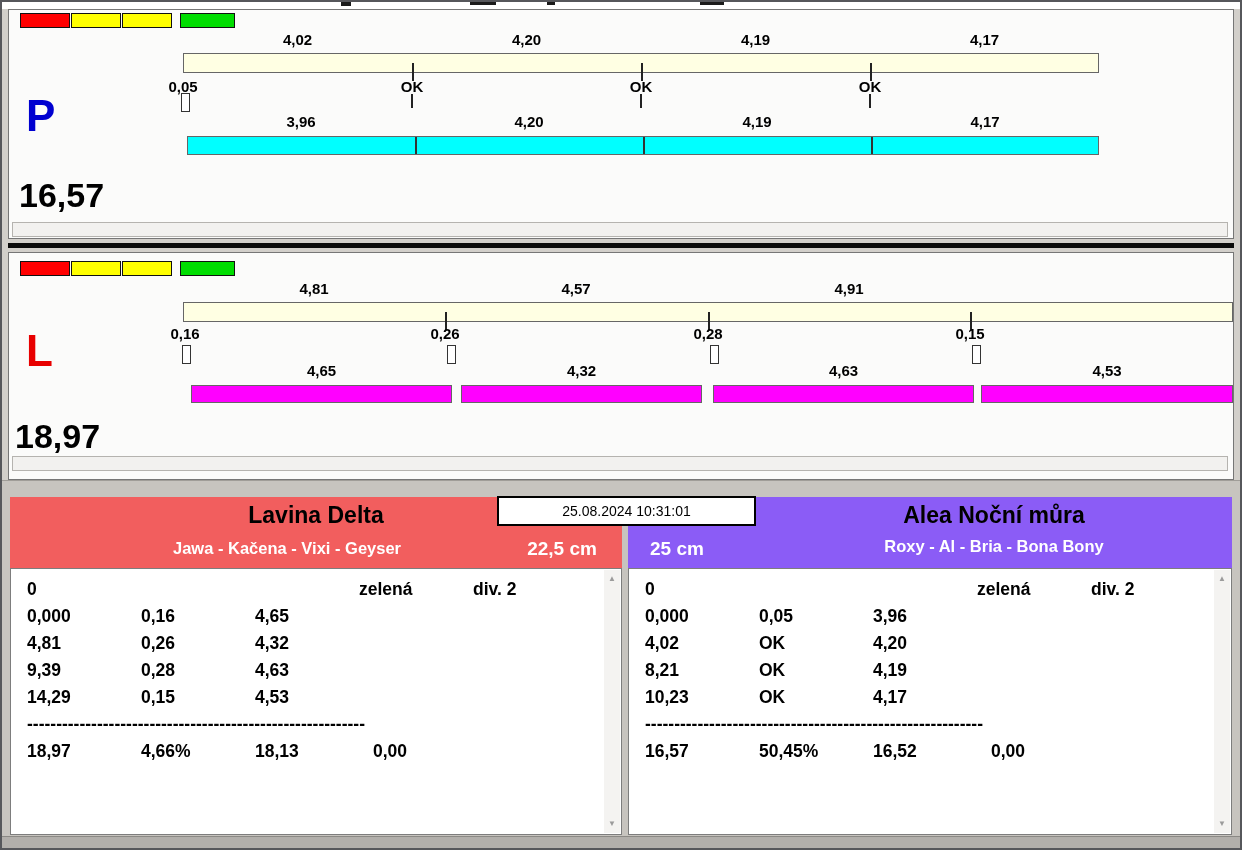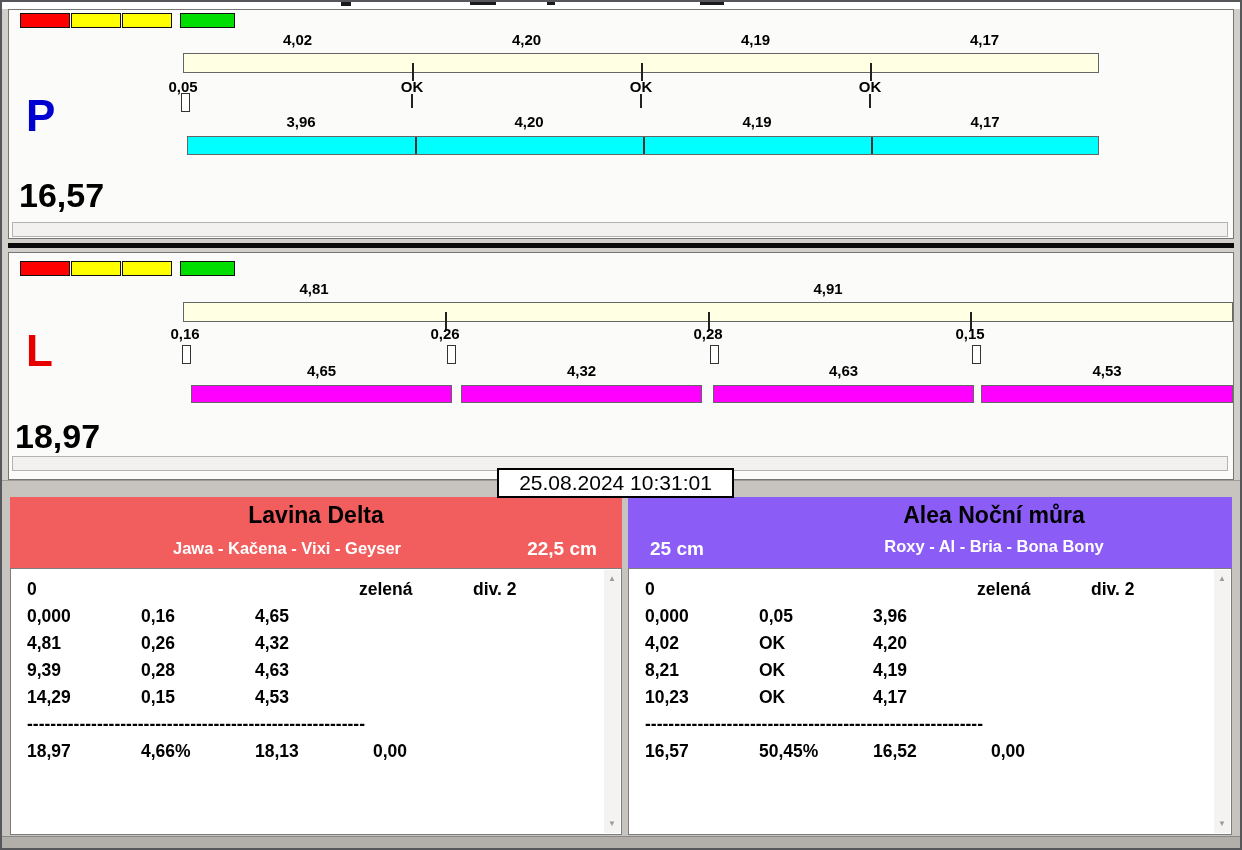--- a/index.html
+++ b/index.html
@@ -46,22 +46,22 @@
   .team-name { position:absolute; top:5px; font-size:23px; font-weight:bold; color:#000; text-align:center; }
   #team-left-header .team-name { left:0; right:0; }
   #team-right-header .team-name { left:128px; right:0; }
   .team-members { position:absolute; font-size:16.5px; font-weight:bold; color:#fff; text-align:center; top:42px; }
   #team-left-header .team-members { left:0; width:554px; }
   #team-right-header .team-members { left:128px; right:0; top:40px; }
   .team-height { position:absolute; font-size:19px; font-weight:bold; color:#fff; top:41px; }
   #team-left-header .team-height { left:500px; width:104px; text-align:center; }
   #team-right-header .team-height { left:22px; }
 
-  #datetime-box { position:absolute; left:497px; top:468px; width:237px; height:30px; background:#fff;
-    border:2px solid #000; z-index:5; text-align:center; font-size:21px; line-height:26px; color:#000; }
+  #datetime-box { position:absolute; left:497px; top:496px; width:259px; height:30px; background:#fff;
+    border:2px solid #000; z-index:5; text-align:center; font-size:14px; line-height:26px; color:#000; }
 
   .logbox { position:absolute; top:568px; height:267px; background:#fff; border:1px solid #7d7d7d; padding-top:10px; }
   #log-left { left:10px; width:612px; }
   #log-right { left:628px; width:604px; }
   .logrow { position:relative; height:27px; }
   .lc { position:absolute; top:0; font-size:17.5px; font-weight:bold; white-space:pre; color:#000; }
   .p0 { left:16px; } .p1 { left:130px; } .p2 { left:244px; } .p3 { left:362px; }
   .ph1 { left:348px; } .ph2 { left:462px; }
 
   .sb { position:absolute; top:1px; right:1px; bottom:1px; width:16px; background:#f4f3f1; }
@@ -133,21 +133,22 @@
   <div class="panel" id="panel-l">
     <div class="lights">
       <div class="light" style="background-color: rgb(255, 0, 0);"></div>
       <div class="light" style="background-color: rgb(255, 255, 0);"></div>
       <div class="light" style="background-color: rgb(255, 255, 0);"></div>
       <div class="light" style="background-color: rgb(0, 221, 0);"></div>
     </div>
     <span class="lane-letter" style="color: rgb(232, 0, 0);">L</span>
 
     <span class="seg-label" style="left:174px;top:28px;width:262px">4,81</span>
-    <span class="seg-label" style="left:688px;top:28px;width:262px">4,91</span>
+    <span class="seg-label" style="left:436px;top:28px;width:262px">4,57</span>
+    <span class="seg-label" style="left:709px;top:28px;width:262px">4,91</span>
 
     <div class="bar" style="left: 174px; top: 49px; width: 1050px; height: 20px; background-color: rgb(255, 255, 227);">
       <i class="tick" style="left:261px"></i>
       <i class="tick" style="left:524px"></i>
       <i class="tick" style="left:786px"></i>
     </div>
 
     <span class="seg-label" style="left:148px;top:73px;width:56px">0,16</span>
     <span class="seg-label" style="left:408px;top:73px;width:56px">0,26</span>
     <span class="seg-label" style="left:671px;top:73px;width:56px">0,28</span>

